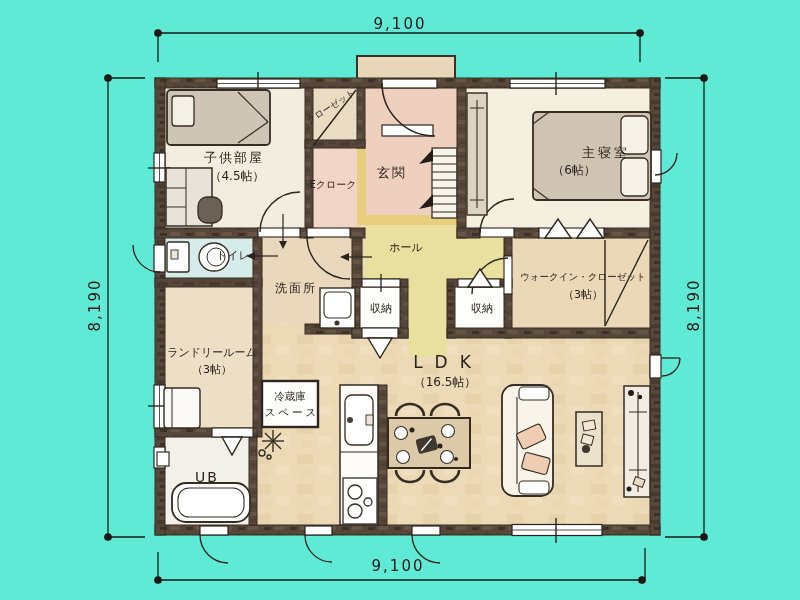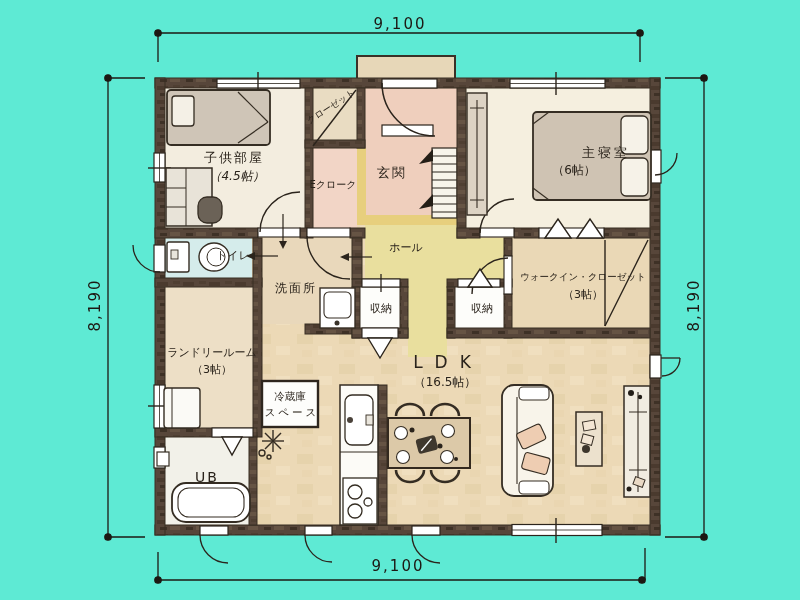--- a/index.html
+++ b/index.html
@@ -365,21 +365,21 @@
     </g>
   </g>
 </svg>
 
 <div class="lbl dim" style="left:400px;top:24px;">9,100</div>
 <div class="lbl dim" style="left:398px;top:566px;">9,100</div>
 <div class="lbl dim rot" style="left:95px;top:305px;">8,190</div>
 <div class="lbl dim rot" style="left:694px;top:305px;">8,190</div>
 
 <div class="lbl" style="left:234px;top:157px;font-size:13px;letter-spacing:2px;">子供部屋</div>
-<div class="lbl" style="left:237px;top:176px;font-size:12px;font-style:italic;">（4.5帖）</div>
+<div class="lbl" style="left:237px;top:176px;font-size:12px;">（4.5帖）</div>
 <div class="lbl diag" style="left:331px;top:107px;font-size:9px;">クローゼット</div>
 <div class="lbl" style="left:333px;top:185px;font-size:10px;">Eクローク</div>
 <div class="lbl" style="left:392px;top:172px;font-size:13px;letter-spacing:2px;">玄関</div>
 <div class="lbl" style="left:574px;top:152px;font-size:13px;letter-spacing:3px;margin-left:32px;">主寝室</div>
 <div class="lbl" style="left:574px;top:170px;font-size:12px;">（6帖）</div>
 <div class="lbl" style="left:233px;top:255px;font-size:11px;">トイレ</div>
 <div class="lbl" style="left:296px;top:288px;font-size:12px;letter-spacing:2px;">洗面所</div>
 <div class="lbl" style="left:406px;top:247px;font-size:11px;">ホール</div>
 <div class="lbl" style="left:381px;top:308px;font-size:11px;">収納</div>
 <div class="lbl" style="left:482px;top:308px;font-size:11px;">収納</div>

